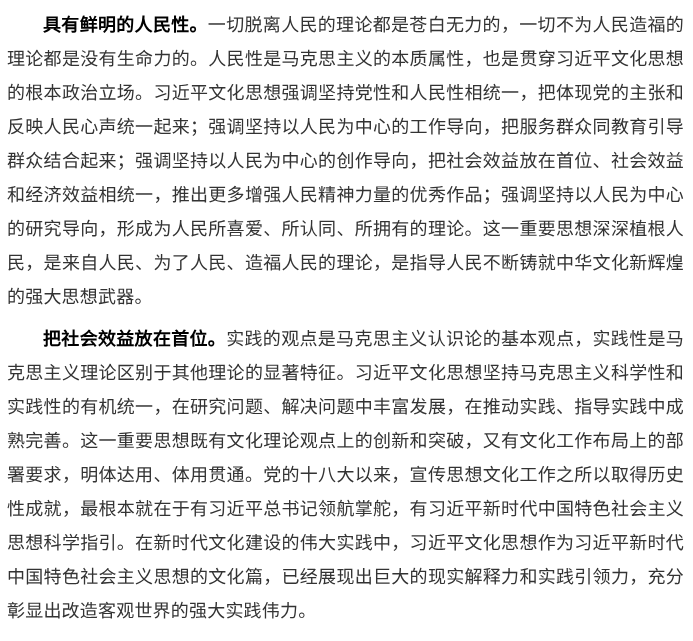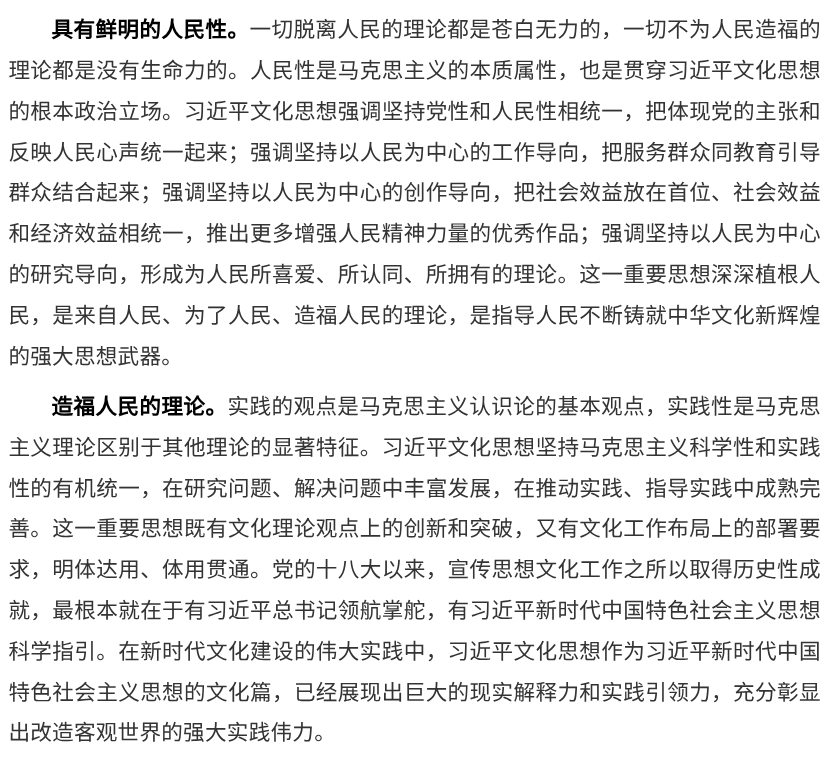--- a/index.html
+++ b/index.html
@@ -35,15 +35,15 @@
   }
 </style>
 </head>
 <body>
 
 <div class="document">
   <p class="para">
     <span class="lead">具有鲜明的人民性。</span><span>一切脱离人民的理论都是苍白无力的，一切不为人民造福的理论都是没有生命力的。人民性是马克思主义的本质属性，也是贯穿习近平文化思想的根本政治立场。习近平文化思想强调坚持党性和人民性相统一，把体现党的主张和反映人民心声统一起来；强调坚持以人民为中心的工作导向，把服务群众同教育引导群众结合起来；强调坚持以人民为中心的创作导向，把社会效益放在首位、社会效益和经济效益相统一，推出更多增强人民精神力量的优秀作品；强调坚持以人民为中心的研究导向，形成为人民所喜爱、所认同、所拥有的理论。这一重要思想深深植根人民，是来自人民、为了人民、造福人民的理论，是指导人民不断铸就中华文化新辉煌的强大思想武器。</span>
   </p>
   <p class="para">
-    <span class="lead">造福人民的理论。</span><span>实践的观点是马克思主义认识论的基本观点，实践性是马克思主义理论区别于其他理论的显著特征。习近平文化思想坚持马克思主义科学性和实践性的有机统一，在研究问题、解决问题中丰富发展，在推动实践、指导实践中成熟完善。这一重要思想既有文化理论观点上的创新和突破，又有文化工作布局上的部署要求，明体达用、体用贯通。党的十八大以来，宣传思想文化工作之所以取得历史性成就，最根本就在于有习近平总书记领航掌舵，有习近平新时代中国特色社会主义思想科学指引。在新时代文化建设的伟大实践中，习近平文化思想作为习近平新时代中国特色社会主义思想的文化篇，已经展现出巨大的现实解释力和实践引领力，充分彰显出改造客观世界的强大实践伟力。</span>
+    <span class="lead">把社会效益放在首位。</span><span>实践的观点是马克思主义认识论的基本观点，实践性是马克思主义理论区别于其他理论的显著特征。习近平文化思想坚持马克思主义科学性和实践性的有机统一，在研究问题、解决问题中丰富发展，在推动实践、指导实践中成熟完善。这一重要思想既有文化理论观点上的创新和突破，又有文化工作布局上的部署要求，明体达用、体用贯通。党的十八大以来，宣传思想文化工作之所以取得历史性成就，最根本就在于有习近平总书记领航掌舵，有习近平新时代中国特色社会主义思想科学指引。在新时代文化建设的伟大实践中，习近平文化思想作为习近平新时代中国特色社会主义思想的文化篇，已经展现出巨大的现实解释力和实践引领力，充分彰显出改造客观世界的强大实践伟力。</span>
   </p>
 </div>
 
 </body></html>

